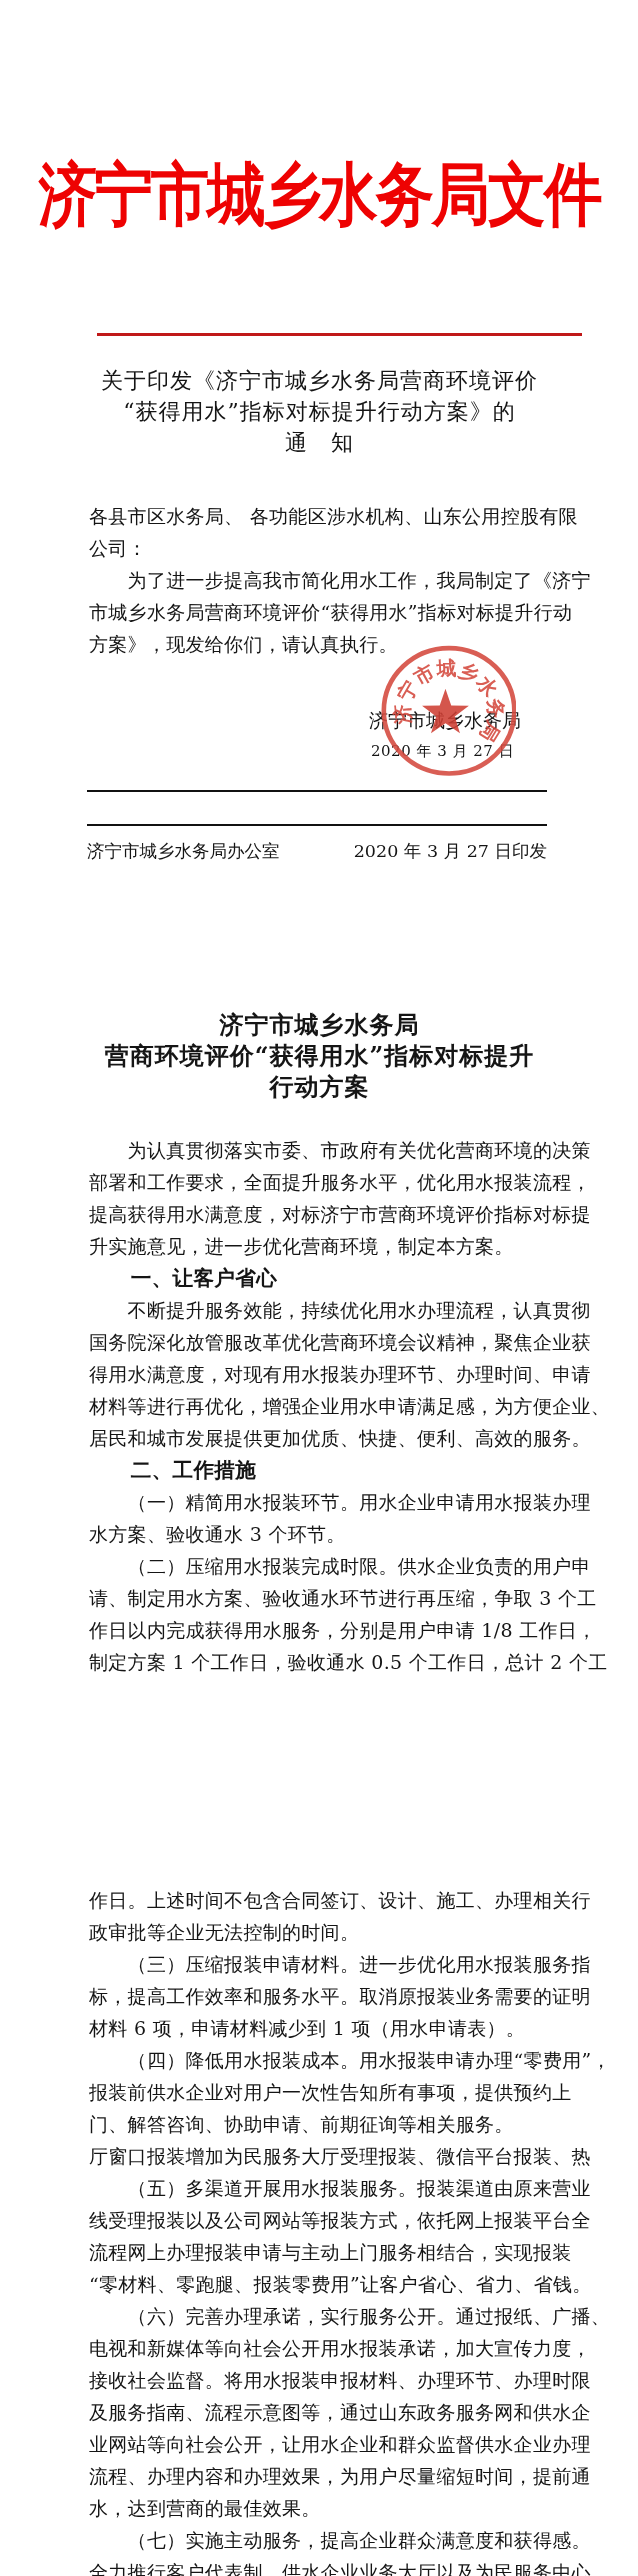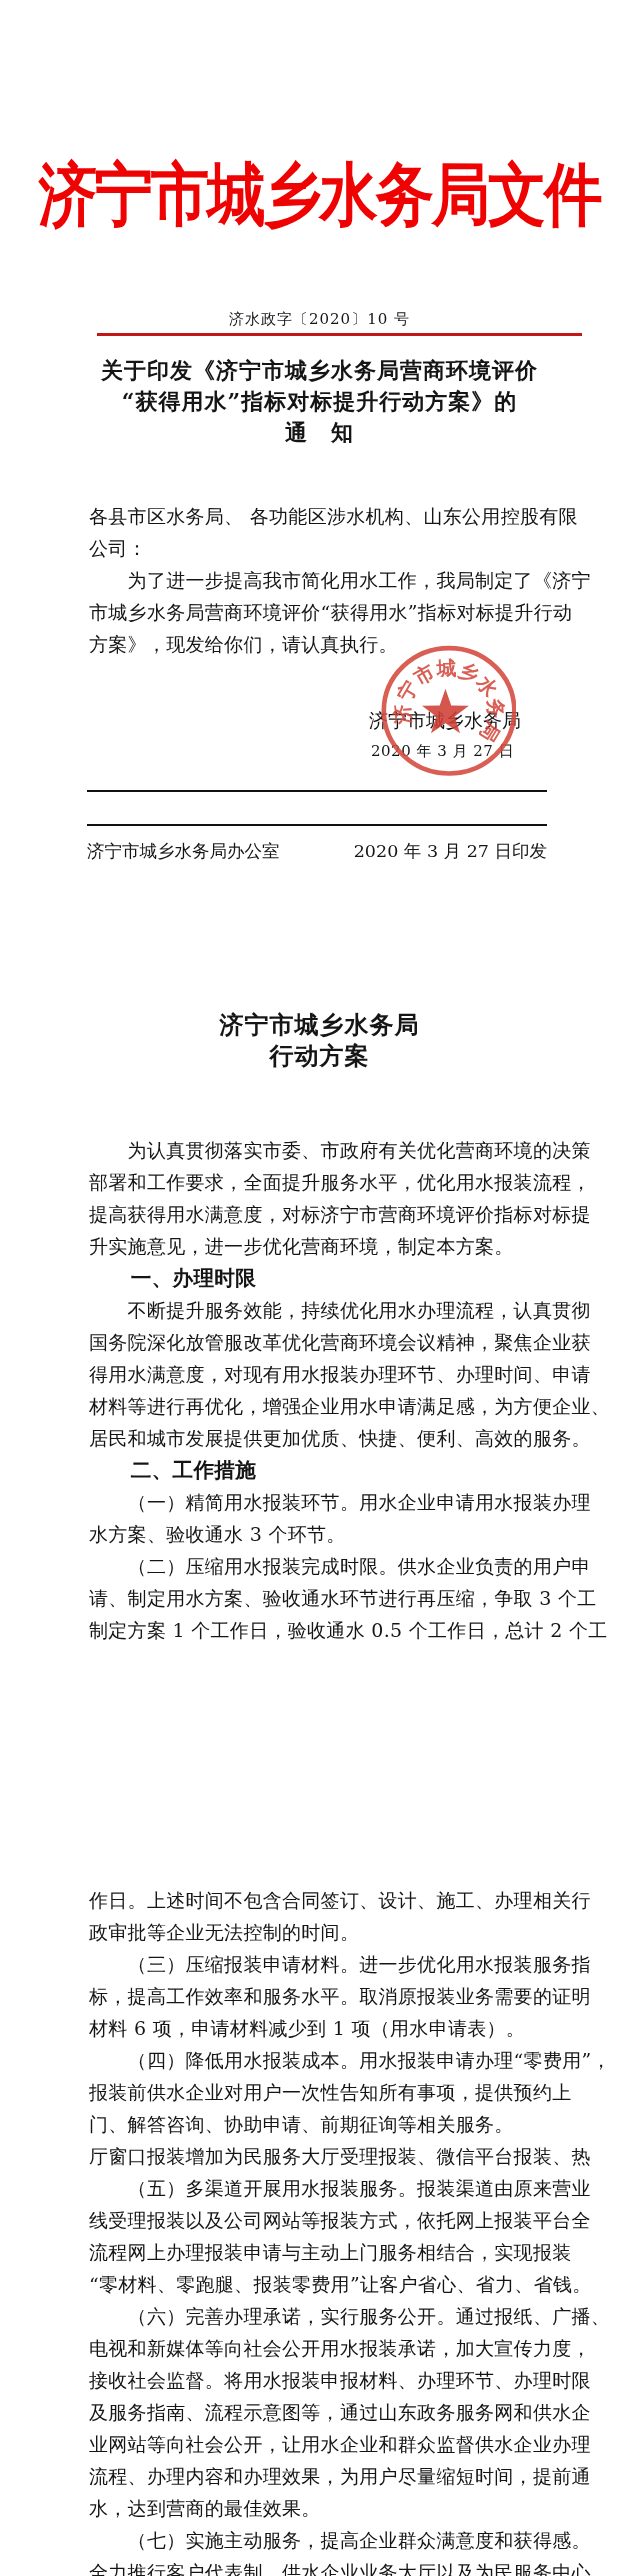--- a/index.html
+++ b/index.html
@@ -29,23 +29,23 @@
   .doc-number{
     top:310px;
     font-size:15px;
     letter-spacing:1px;
   }
   .red-rule{
     top:333px;left:97px;width:485px;height:2.6px;
     background:var(--rule-red,#c01818);
   }
   .notice-title{
-    top:355px;
+    top:365px;
     font-size:22px;
-    font-weight:bold;
+    font-weight:normal;
     line-height:31px;
     letter-spacing:1px;
     text-align:center;
   }
   .plan-title{
     top:1009px;
     font-size:24px;
     font-weight:bold;
     line-height:31px;
     letter-spacing:1px;
@@ -89,21 +89,20 @@
     margin-top:41px;
   }
 </style>
 </head>
 <body>
 
 <div class="page">
 
   <div class="abs centered org-header">济宁市城乡水务局文件</div>
 
-  <div class="abs centered doc-number">济水政字〔2020〕10 号</div>
 
   <div class="abs red-rule"></div>
 
   <div class="abs centered notice-title">
     <div>关于印发《济宁市城乡水务局营商环境评价</div>
     <div>“获得用水”指标对标提升行动方案》的</div>
     <div>通　知</div>
   </div>
 
   <div class="abs body-block p1-body">
@@ -131,40 +130,42 @@
 
   <div class="abs footer-rule top"></div>
   <div class="abs footer-row">
     <span>济宁市城乡水务局办公室</span>
     <span>2020 年 3 月 27 日印发</span>
   </div>
   <div class="abs footer-rule bottom"></div>
 
   <div class="abs centered plan-title">
     <div>济宁市城乡水务局</div>
+    <div>营商环境评价“获得用水”指标对标提升</div>
     <div>行动方案</div>
   </div>
 
   <div class="abs body-block p2-body">
 
   <div class="line">　　为认真贯彻落实市委、市政府有关优化营商环境的决策</div>
       <div class="line">部署和工作要求，全面提升服务水平，优化用水报装流程，</div>
       <div class="line">提高获得用水满意度，对标济宁市营商环境评价指标对标提</div>
       <div class="line">升实施意见，进一步优化营商环境，制定本方案。</div>
-      <div class="line heading">　　一、办理时限</div>
+      <div class="line heading">　　一、让客户省心</div>
       <div class="line">　　不断提升服务效能，持续优化用水办理流程，认真贯彻</div>
       <div class="line">国务院深化放管服改革优化营商环境会议精神，聚焦企业获</div>
       <div class="line">得用水满意度，对现有用水报装办理环节、办理时间、申请</div>
       <div class="line">材料等进行再优化，增强企业用水申请满足感，为方便企业、</div>
       <div class="line">居民和城市发展提供更加优质、快捷、便利、高效的服务。</div>
       <div class="line heading">　　二、工作措施</div>
       <div class="line">　　（一）精简用水报装环节。用水企业申请用水报装办理</div>
       <div class="line">水方案、验收通水 3 个环节。</div>
       <div class="line">　　（二）压缩用水报装完成时限。供水企业负责的用户申</div>
       <div class="line">请、制定用水方案、验收通水环节进行再压缩，争取 3 个工</div>
+      <div class="line">作日以内完成获得用水服务，分别是用户申请 1/8 工作日，</div>
       <div class="line">制定方案 1 个工作日，验收通水 0.5 个工作日，总计 2 个工</div>
     </div>
 
   <div class="abs body-block p3-body">
 
   <div class="line">作日。上述时间不包含合同签订、设计、施工、办理相关行</div>
       <div class="line">政审批等企业无法控制的时间。</div>
       <div class="line">　　（三）压缩报装申请材料。进一步优化用水报装服务指</div>
       <div class="line">标，提高工作效率和服务水平。取消原报装业务需要的证明</div>
       <div class="line">材料 6 项，申请材料减少到 1 项（用水申请表）。</div>

